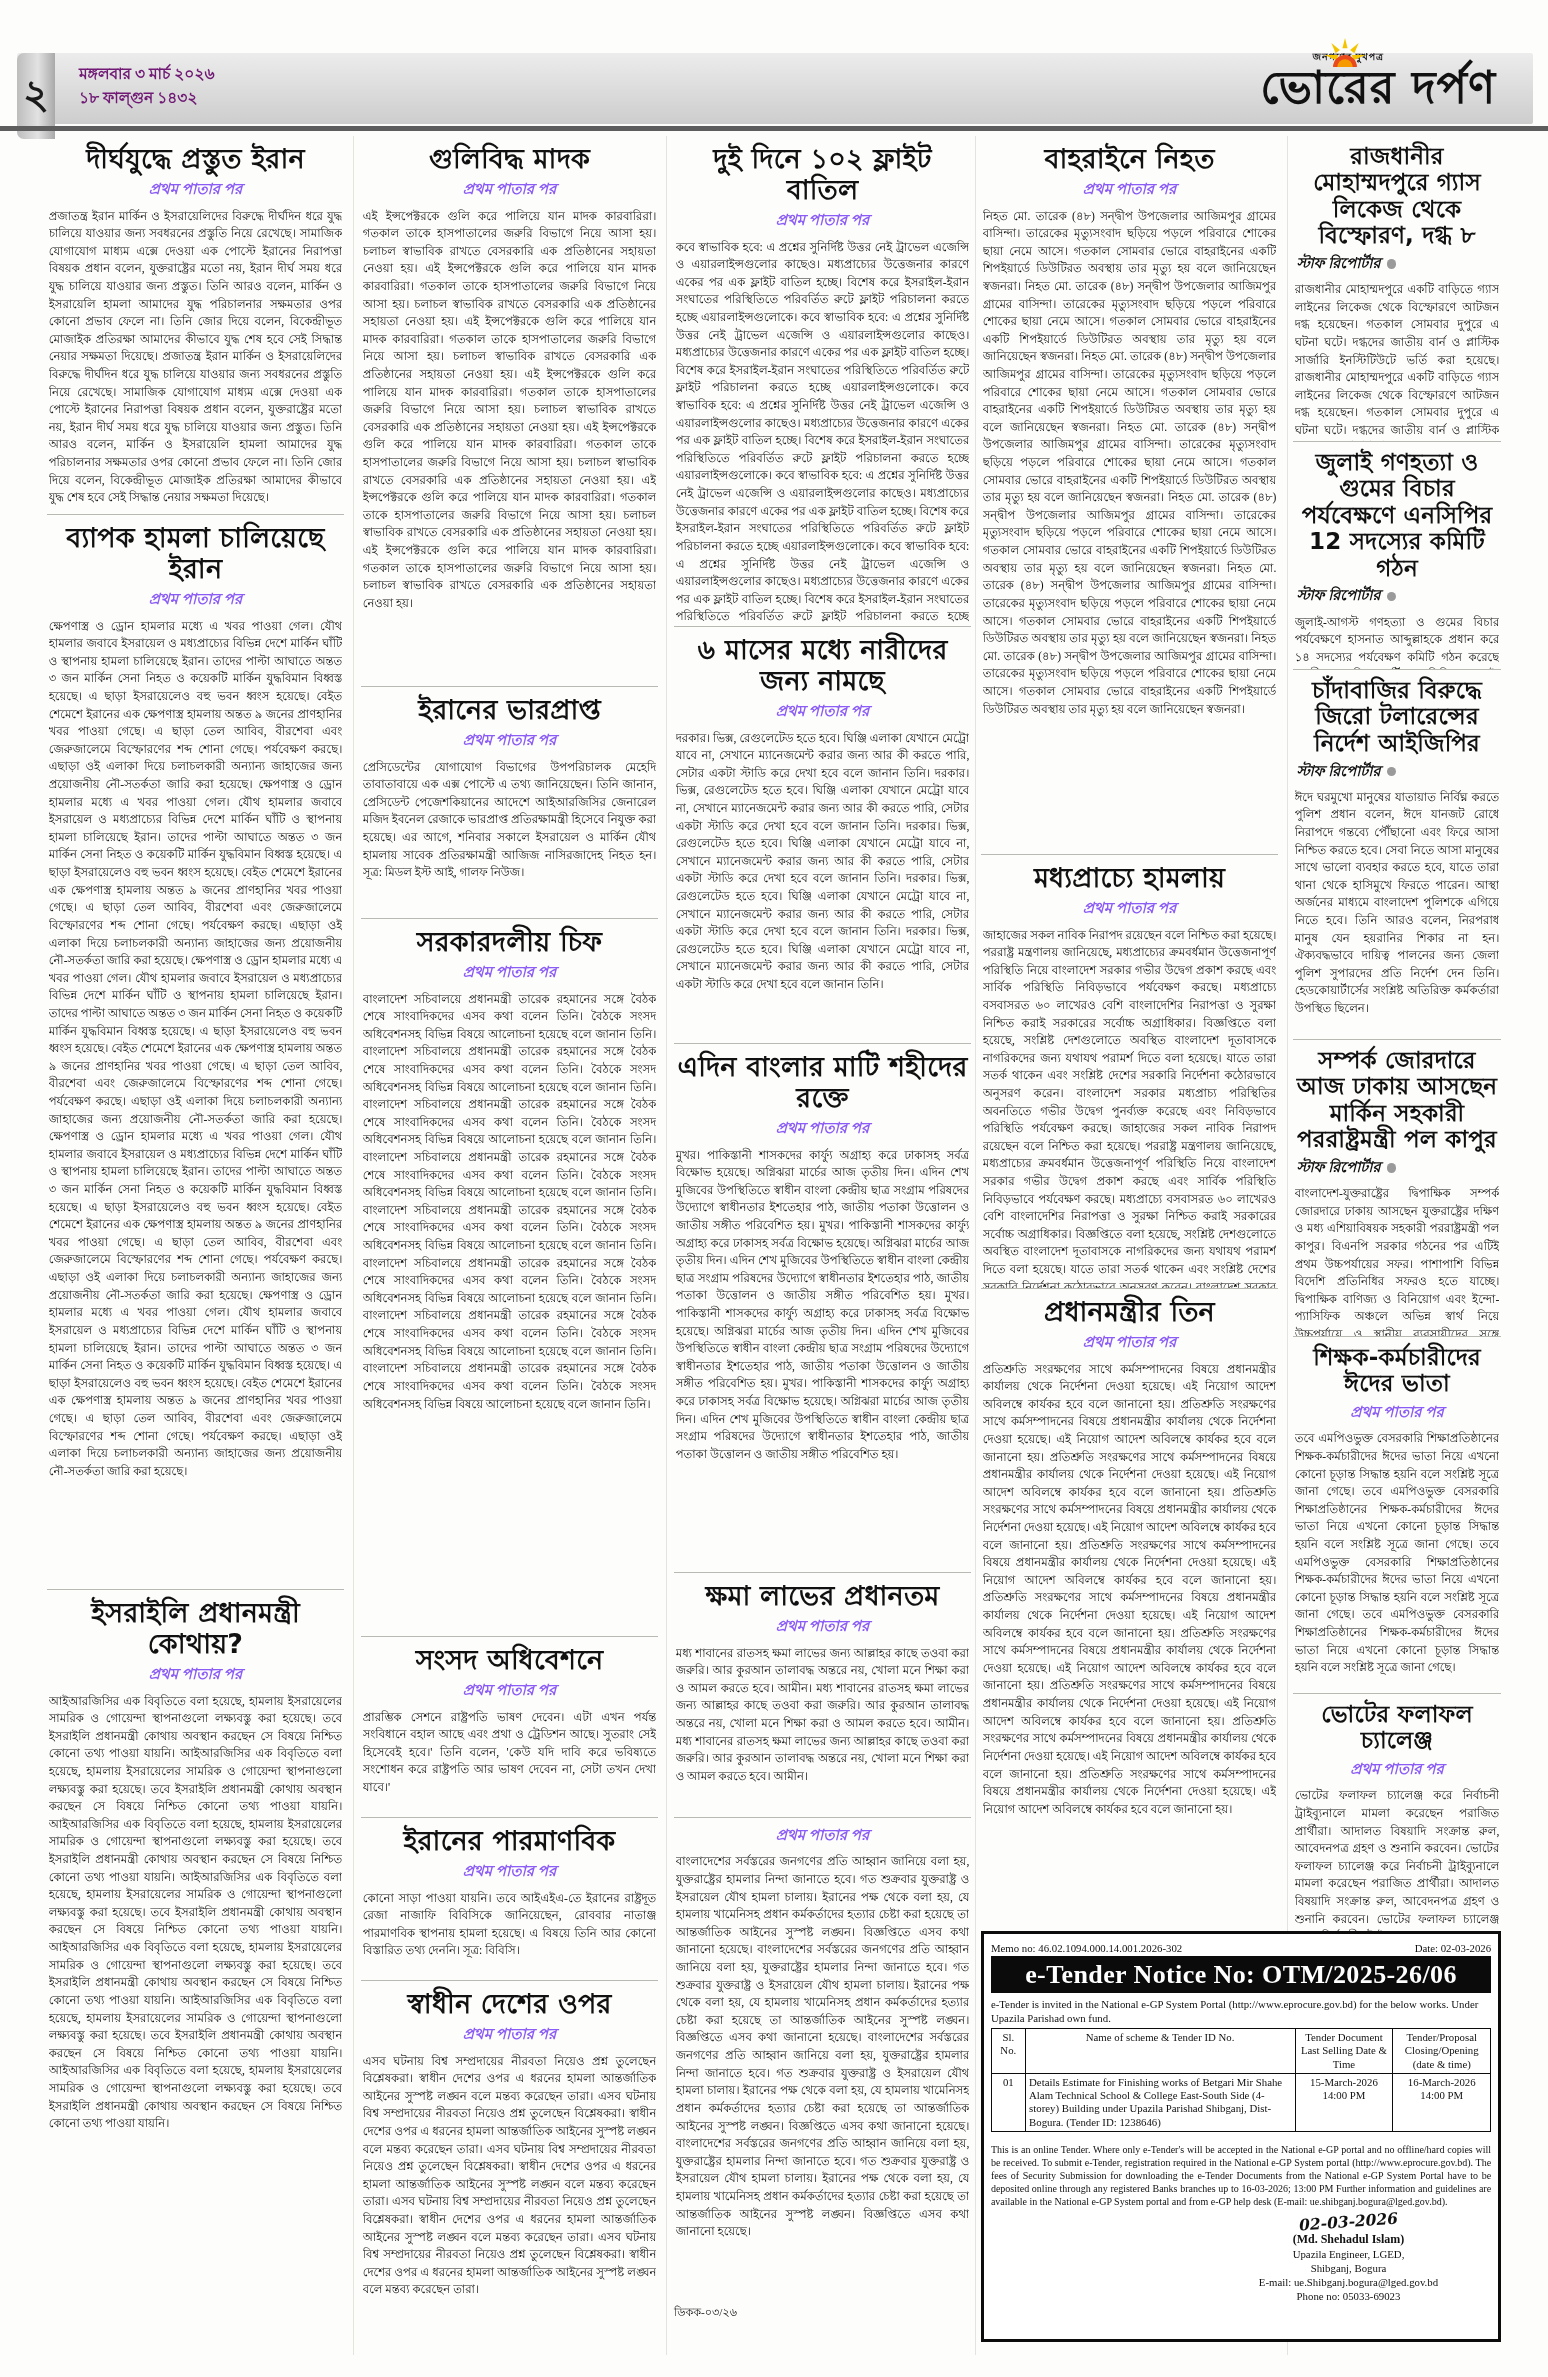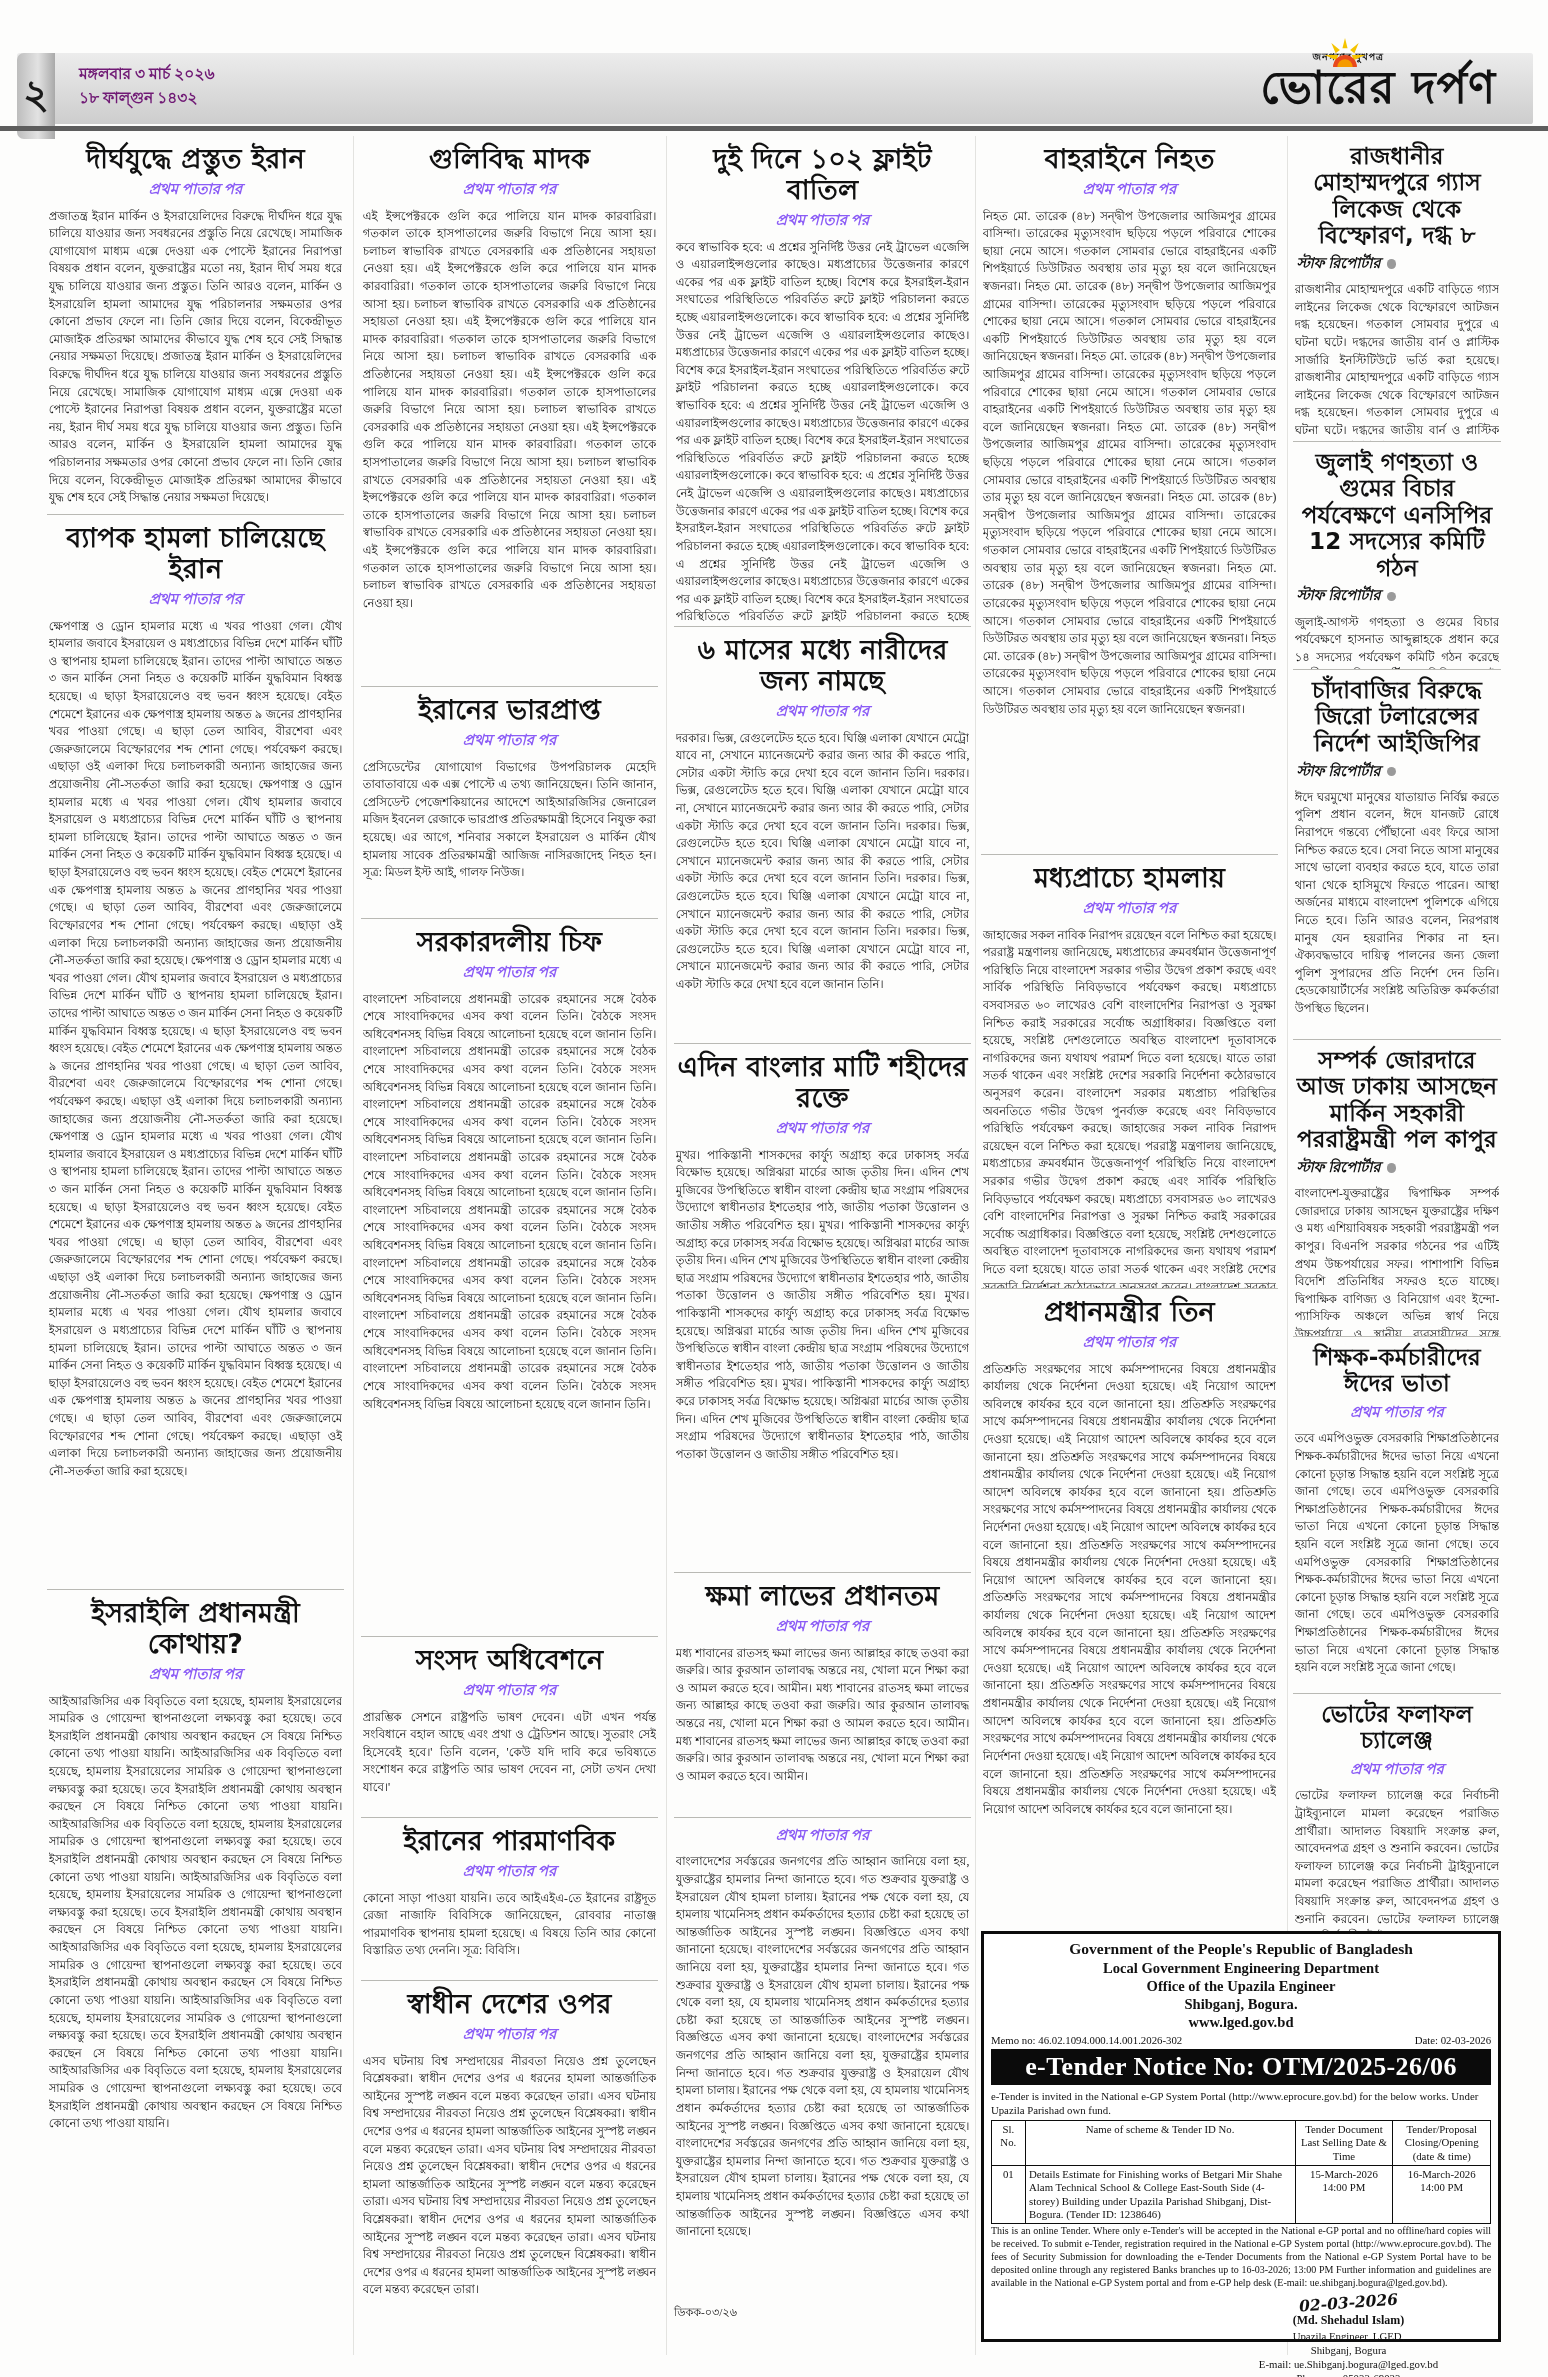--- a/index.html
+++ b/index.html
@@ -38,21 +38,21 @@
   .t-org{text-align:center;font-weight:bold;line-height:1.25;font-size:14.6px;}
   .t-org .l1{font-size:15.5px;}
   .t-memo{display:flex;justify-content:space-between;font-size:10.8px;margin:2.6px 0;}
   .t-banner{background:#0b0b0b;color:#fff;text-align:center;font-weight:bold;font-size:26px;
             padding:3.4px 0;letter-spacing:0.4px;}
   .t-intro{font-size:10.8px;margin:3.4px 0;line-height:1.3;}
   table.t-tab{border-collapse:collapse;width:100%;font-size:10.8px;}
   table.t-tab th,table.t-tab td{border:1.3px solid #0c0c0c;padding:1.7px 3.4px;vertical-align:top;line-height:1.25;}
   table.t-tab th{font-weight:normal;text-align:center;}
   table.t-tab td.c{text-align:center;margin-top:28px;}
-  .t-note{font-size:10px;line-height:1.3;margin-top:0;text-align:justify;}
+  .t-note{font-size:10px;line-height:1.3;margin-top:11px;text-align:justify;}
   .t-sign{margin-top:3.4px;margin-left:215px;text-align:center;font-size:10.8px;line-height:1.3;}
   .t-sign .script{font-family:"DejaVu Serif",serif;font-style:italic;font-weight:bold;font-size:15.5px;
                   transform:rotate(-4deg);display:inline-block;}
   .t-sign .nm{font-weight:bold;font-size:12px;}
 </style>
 </head>
 <body>
 
 <div class="page">
 
@@ -224,27 +224,20 @@
       <p class="body">তবে এমপিওভুক্ত বেসরকারি শিক্ষাপ্রতিষ্ঠানের শিক্ষক-কর্মচারীদের ঈদের ভাতা নিয়ে এখনো কোনো চূড়ান্ত সিদ্ধান্ত হয়নি বলে সংশ্লিষ্ট সূত্রে জানা গেছে। তবে এমপিওভুক্ত বেসরকারি শিক্ষাপ্রতিষ্ঠানের শিক্ষক-কর্মচারীদের ঈদের ভাতা নিয়ে এখনো কোনো চূড়ান্ত সিদ্ধান্ত হয়নি বলে সংশ্লিষ্ট সূত্রে জানা গেছে। তবে এমপিওভুক্ত বেসরকারি শিক্ষাপ্রতিষ্ঠানের শিক্ষক-কর্মচারীদের ঈদের ভাতা নিয়ে এখনো কোনো চূড়ান্ত সিদ্ধান্ত হয়নি বলে সংশ্লিষ্ট সূত্রে জানা গেছে। তবে এমপিওভুক্ত বেসরকারি শিক্ষাপ্রতিষ্ঠানের শিক্ষক-কর্মচারীদের ঈদের ভাতা নিয়ে এখনো কোনো চূড়ান্ত সিদ্ধান্ত হয়নি বলে সংশ্লিষ্ট সূত্রে জানা গেছে।</p>
     </article>
     <article style="height:245px">
       <h2 class="head small">ভোটের ফলাফল চ্যালেঞ্জ</h2>
       <div class="kick">প্রথম পাতার পর</div>
       <p class="body">ভোটের ফলাফল চ্যালেঞ্জ করে নির্বাচনী ট্রাইব্যুনালে মামলা করেছেন পরাজিত প্রার্থীরা। আদালত বিষয়াদি সংক্রান্ত রুল, আবেদনপত্র গ্রহণ ও শুনানি করবেন। ভোটের ফলাফল চ্যালেঞ্জ করে নির্বাচনী ট্রাইব্যুনালে মামলা করেছেন পরাজিত প্রার্থীরা। আদালত বিষয়াদি সংক্রান্ত রুল, আবেদনপত্র গ্রহণ ও শুনানি করবেন। ভোটের ফলাফল চ্যালেঞ্জ করে নির্বাচনী ট্রাইব্যুনালে মামলা করেছেন পরাজিত প্রার্থীরা। আদালত বিষয়াদি সংক্রান্ত রুল, আবেদনপত্র গ্রহণ ও শুনানি করবেন।</p>
     </article>
   </div>
 
   <div class="tender">
-    <div class="t-org">
-      <div class="l1">Government of the People's Republic of Bangladesh</div>
-      <div>Local Government Engineering Department</div>
-      <div>Office of the Upazila Engineer</div>
-      <div>Shibganj, Bogura.</div>
-      <div>www.lged.gov.bd</div>
-    </div>
     <div class="t-memo">
       <span>Memo no: 46.02.1094.000.14.001.2026-302</span>
       <span>Date: 02-03-2026</span>
     </div>
     <div class="t-banner">e-Tender Notice No: OTM/2025-26/06</div>
     <div class="t-intro">e-Tender is invited in the National e-GP System Portal (http://www.eprocure.gov.bd) for the below works. Under Upazila Parishad own fund.</div>
     <table class="t-tab">
       <tbody>
           <tr>
         <th style="width:26px">Sl. No.</th>

